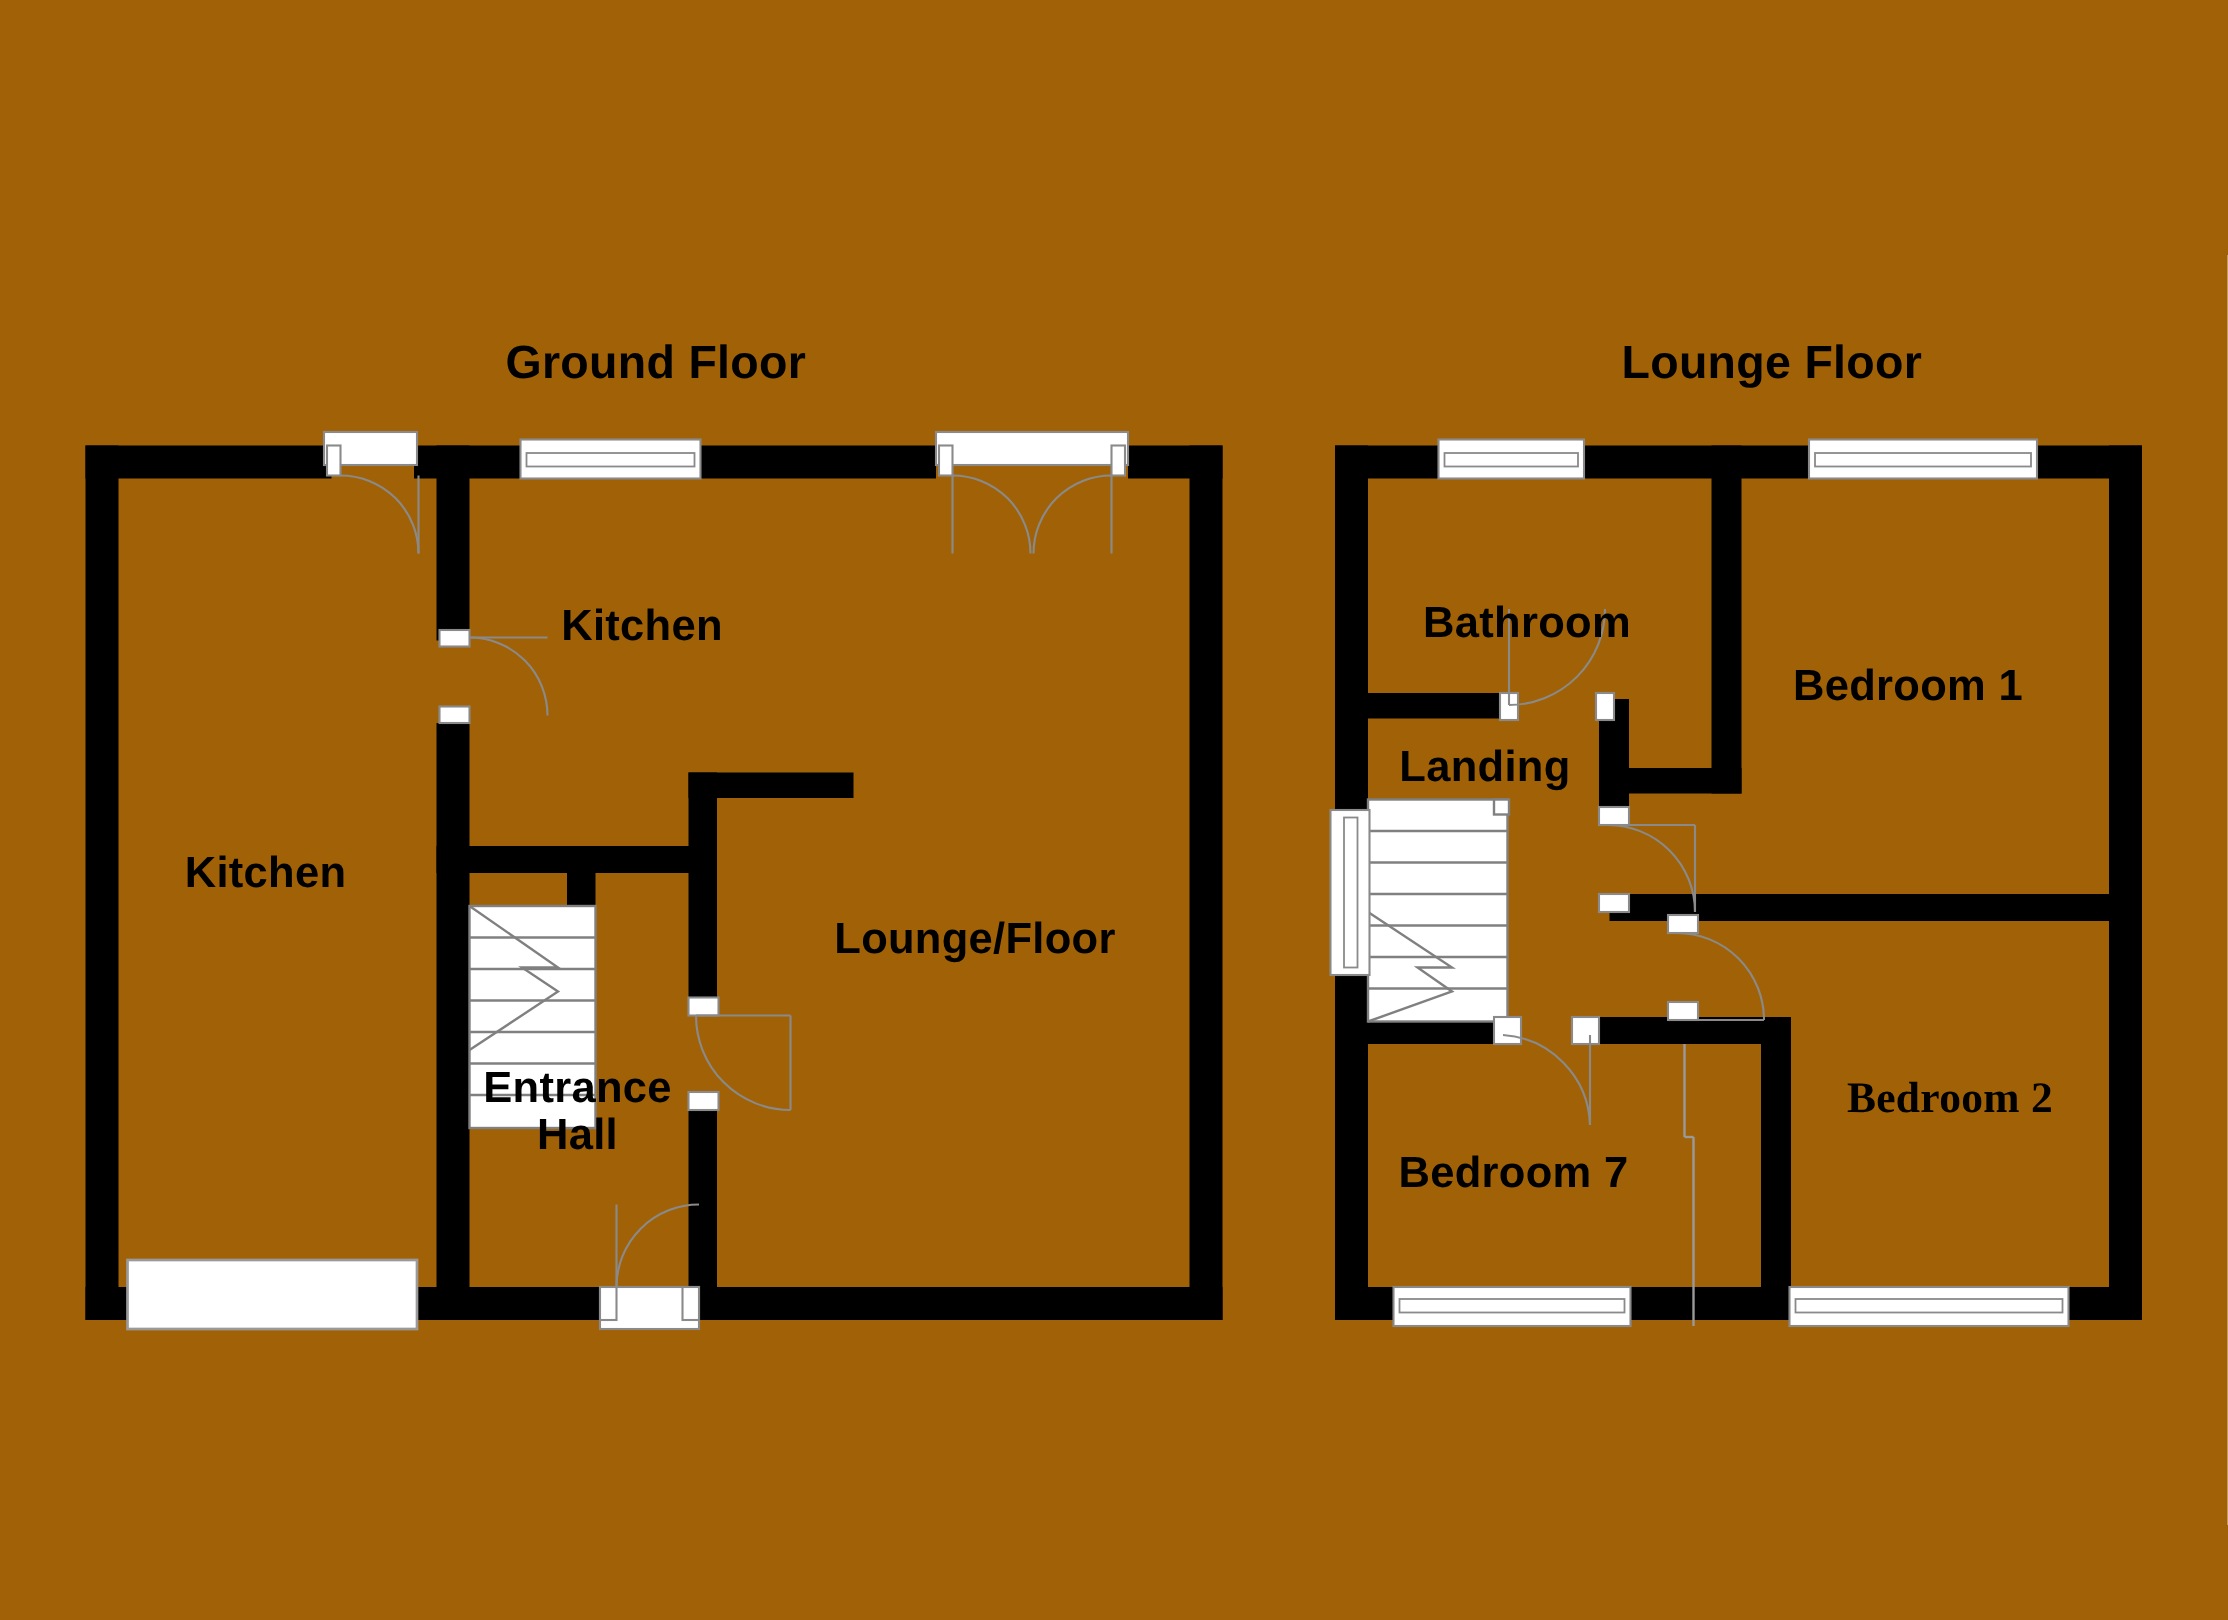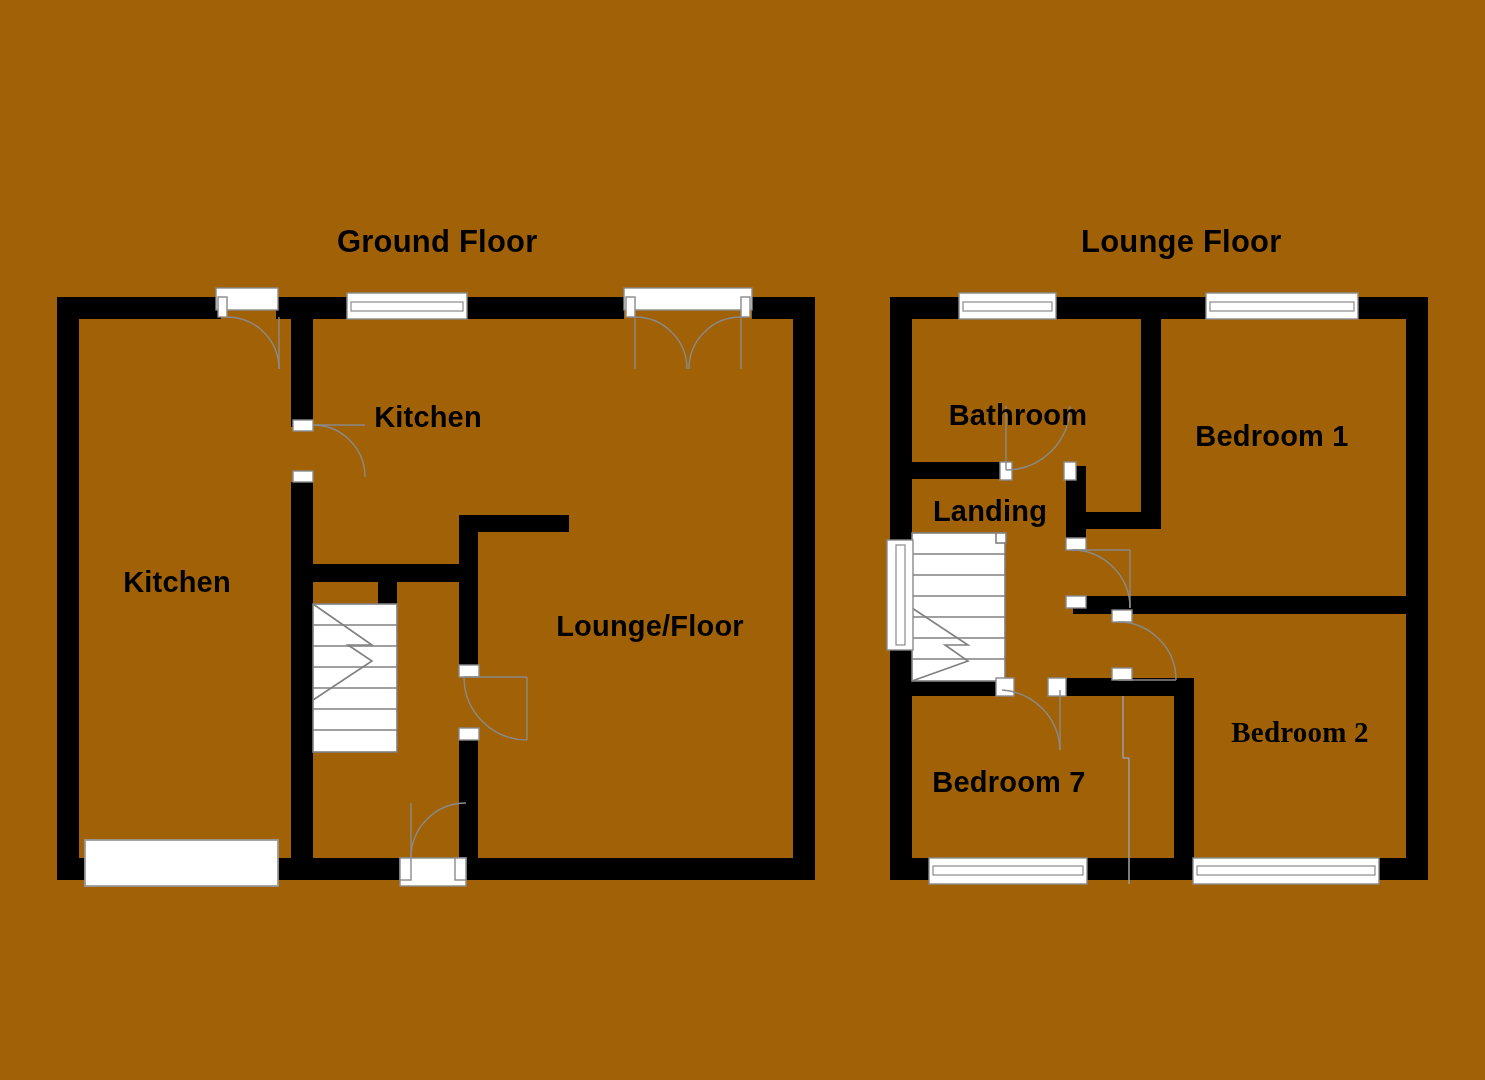--- a/index.html
+++ b/index.html
@@ -281,26 +281,30 @@
   </div>
 
   <div class="room-label" style="left:428px; top:418px; transform:translate(-50%,-50%);">
     <span>Kitchen</span>
   </div>
 
   <div class="room-label" style="left:650px; top:627px; transform:translate(-50%,-50%);">
     <span>Lounge/Floor</span>
   </div>
 
+  <div class="room-label" style="left:385px; top:742px; transform:translate(-50%,-50%);">
+    <div>Entrance</div>
+    <div>Hall</div>
+  </div>
 
   <div class="room-label" style="left:1018px; top:384px; transform:translate(-50%,-50%);margin-top:32px;">
     <span>Bathroom</span>
   </div>
 
-  <div class="room-label" style="left:1272px; top:437px; transform:translate(-50%,-50%);">
+  <div class="room-label" style="left:1272px; top:458px; transform:translate(-50%,-50%);">
     <span>Bedroom 1</span>
   </div>
 
   <div class="room-label" style="left:990px; top:512px; transform:translate(-50%,-50%);">
     <span>Landing</span>
   </div>
 
   <div class="room-label" style="left:1300px; top:733px; transform:translate(-50%,-50%);font-family:Liberation Serif, serif;">
     <span>Bedroom 2</span>
   </div>

